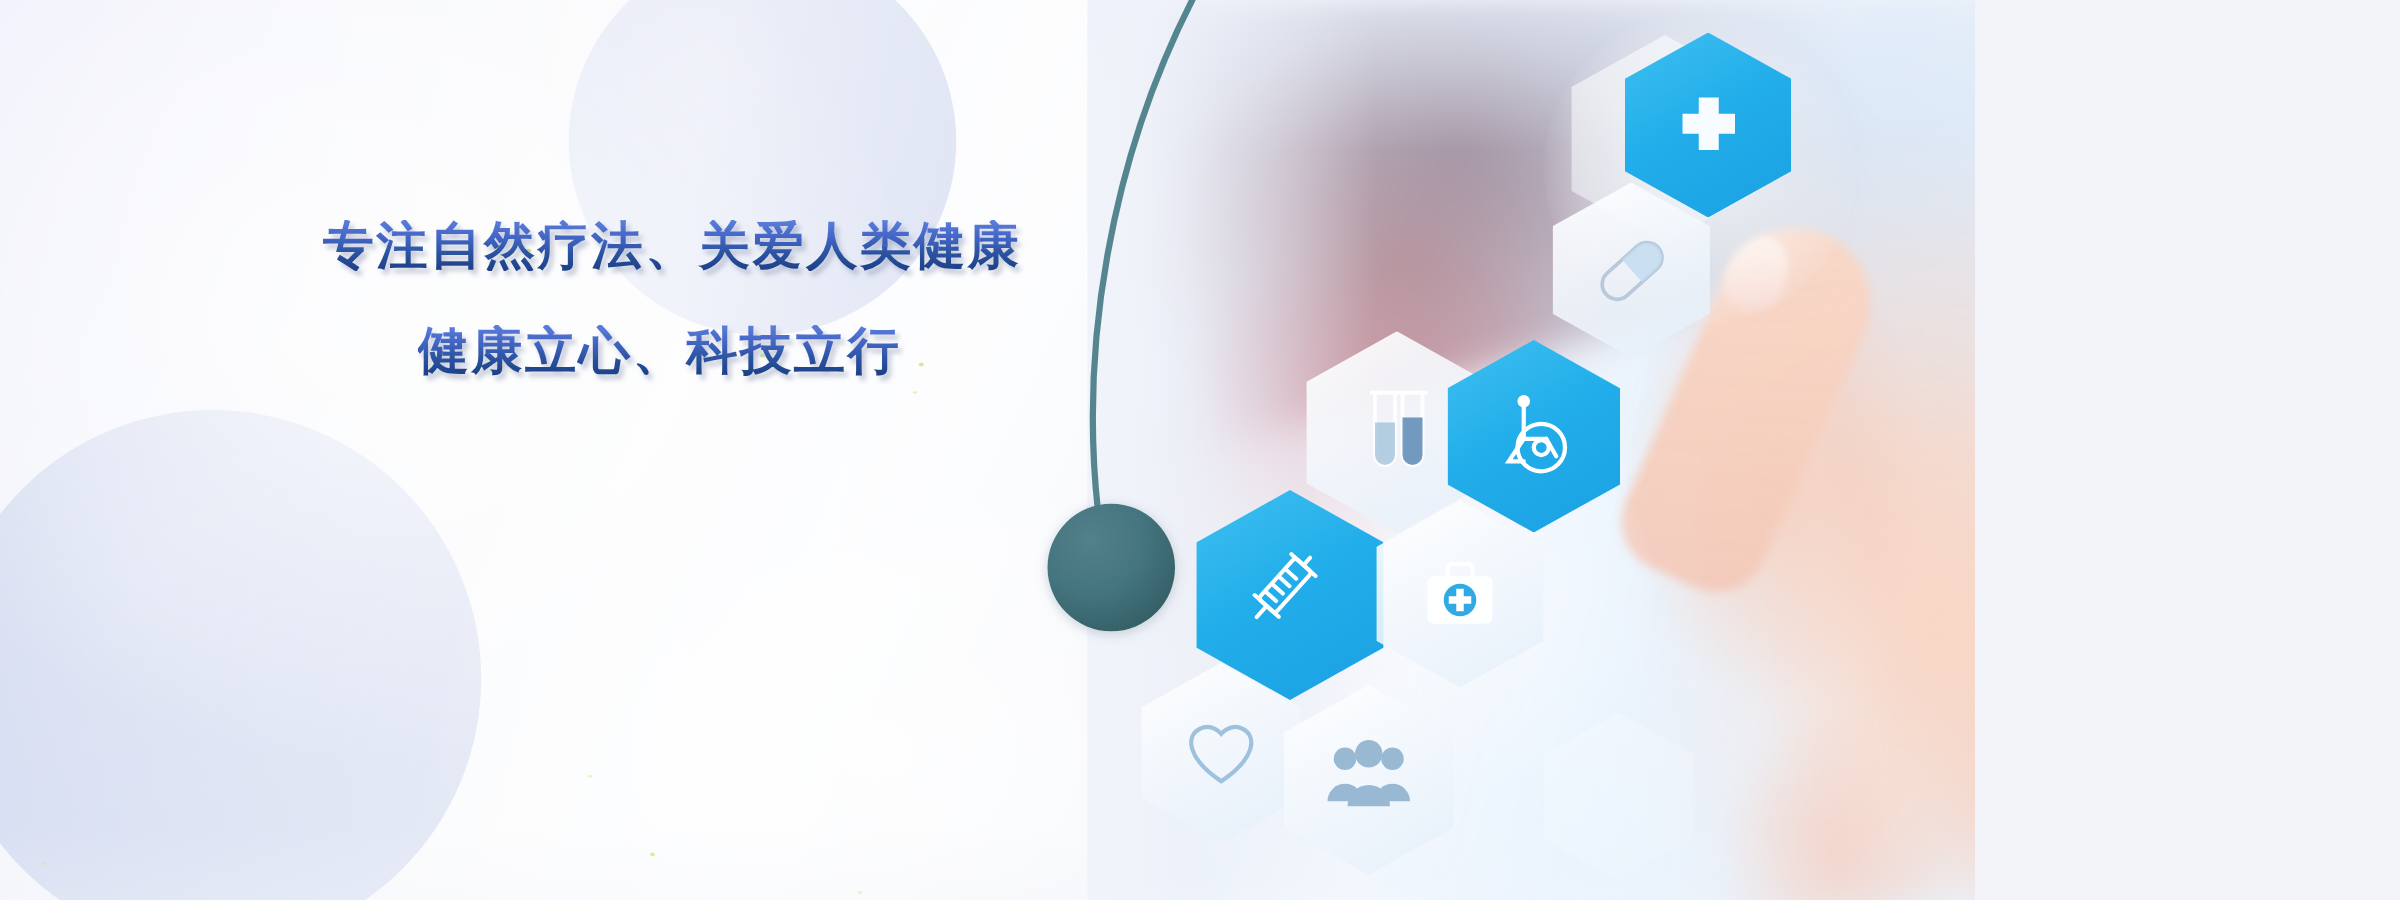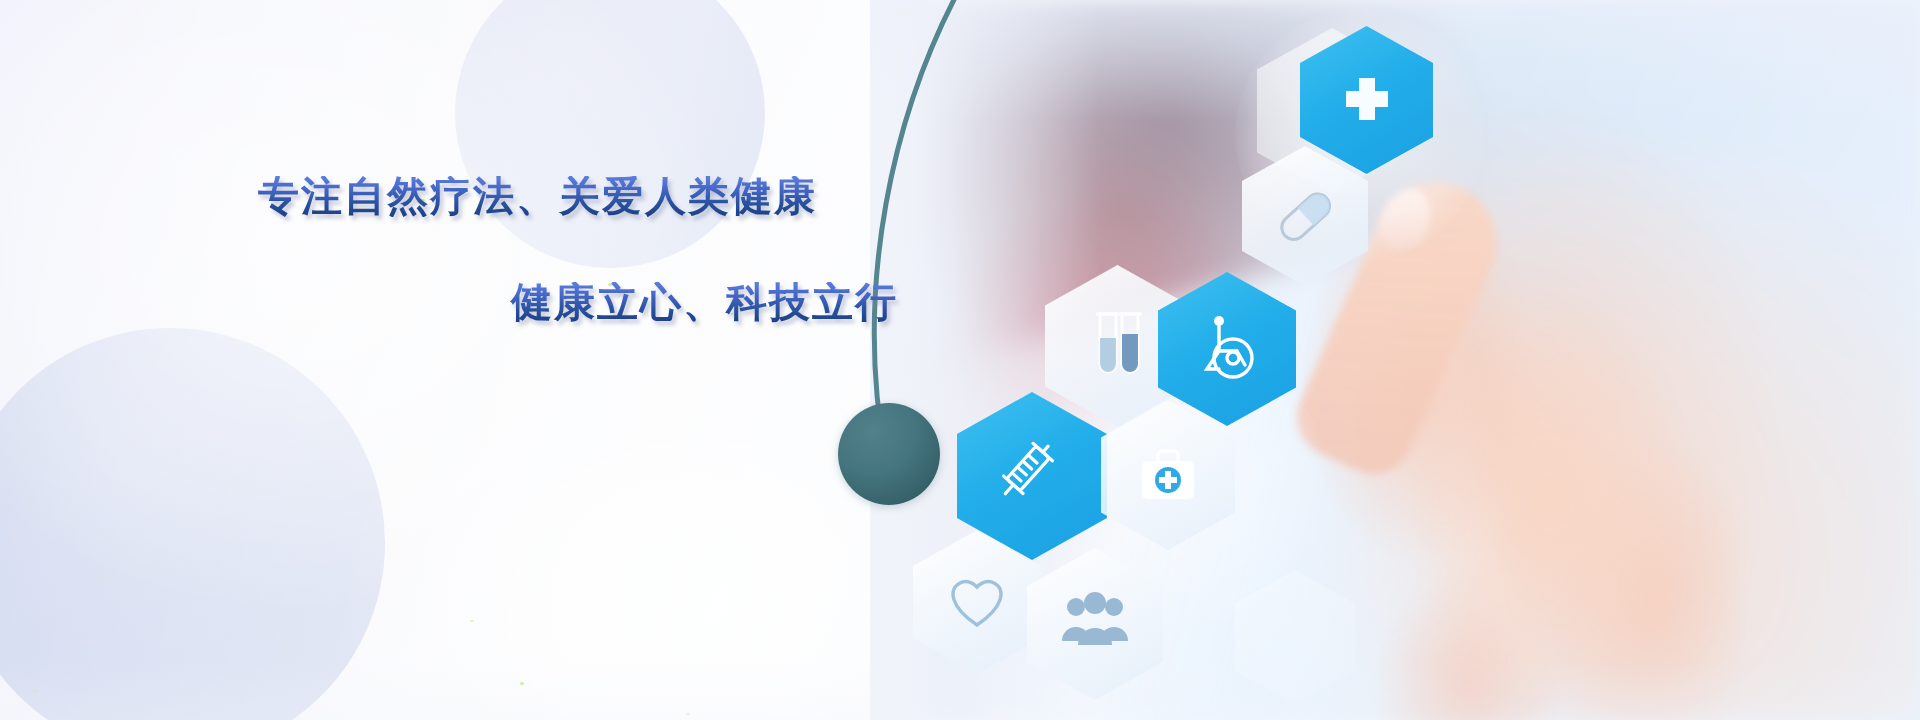--- a/index.html
+++ b/index.html
@@ -3,21 +3,21 @@
 <meta charset="utf-8">
 <title>Banner</title>
 <style>
   html,body{margin:0;padding:0;}
   body{
     width:1920px;height:720px;overflow:hidden;
     font-family:"Liberation Sans","DejaVu Sans",sans-serif;
     background:#f2f4fa;
   }
   .banner{
-    position:relative;width:1920px;height:720px;overflow:hidden;
+    position:relative;width:1580px;height:720px;overflow:hidden;
     background:linear-gradient(115deg,#eceefb 0%,#f4f5fa 24%,#fbfcfe 46%,#f4f6fb 62%,#eef3fb 80%,#e8f1fb 100%);
   }
 
   
   .deco-circle{position:absolute;border-radius:50%;}
   .circle-top{
     width:310px;height:310px;left:455px;top:-42px;
     background:radial-gradient(circle at 36% 30%,#cfd6ef 0%,#c6cfec 46%,#c3cdeb 72%,#cdd5ee 100%);
     opacity:.92;filter:blur(.4px);
   }
@@ -45,21 +45,21 @@
     -webkit-font-smoothing:antialiased;
   }
   .line{
     font-size:41px;font-weight:bold;white-space:nowrap;
     background:linear-gradient(180deg,#5d7fdc 0%,#4568c9 30%,#2a529f 66%,#1c3f86 100%);
     -webkit-background-clip:text;background-clip:text;
     color:transparent;-webkit-text-fill-color:transparent;
     filter:drop-shadow(3px 4px 2px rgba(120,130,165,.42));
   }
   .line-1{margin-left:0;}
-  .line-2{margin-top:65px;margin-left:76px;text-align:right;}
+  .line-2{margin-top:43px;margin-left:76px;}
 
   
   .photo-zone{
     position:absolute;left:870px;top:0;width:1050px;height:720px;overflow:hidden;z-index:4;
   }
   .photo-bg{
     position:absolute;inset:0;
     background:
       radial-gradient(520px 430px at 300px 120px,rgba(124,110,130,.55),rgba(124,110,130,0) 62%),
       radial-gradient(330px 300px at 255px 210px,rgba(214,150,150,.72),rgba(214,150,150,0) 66%),

